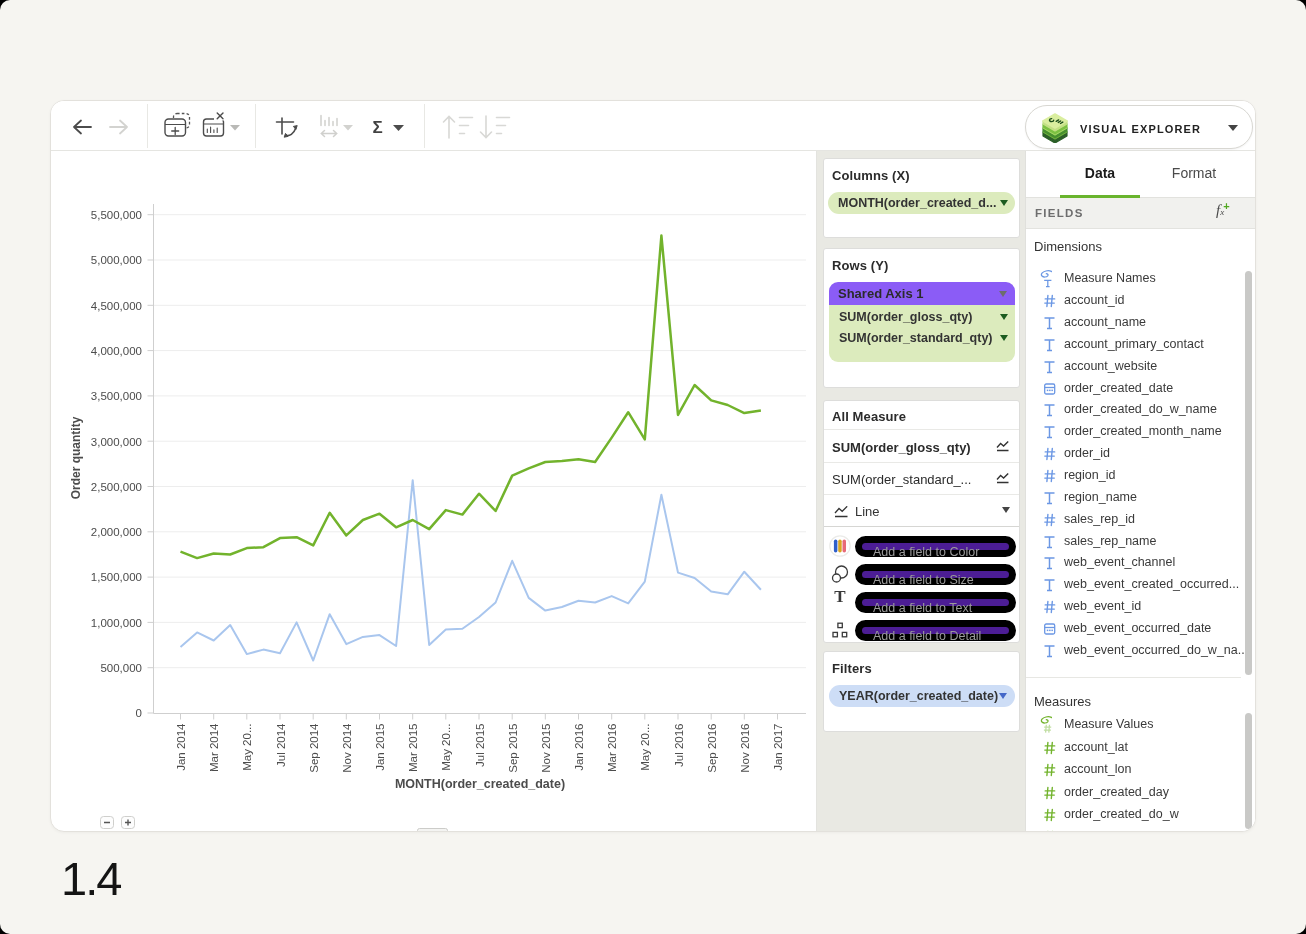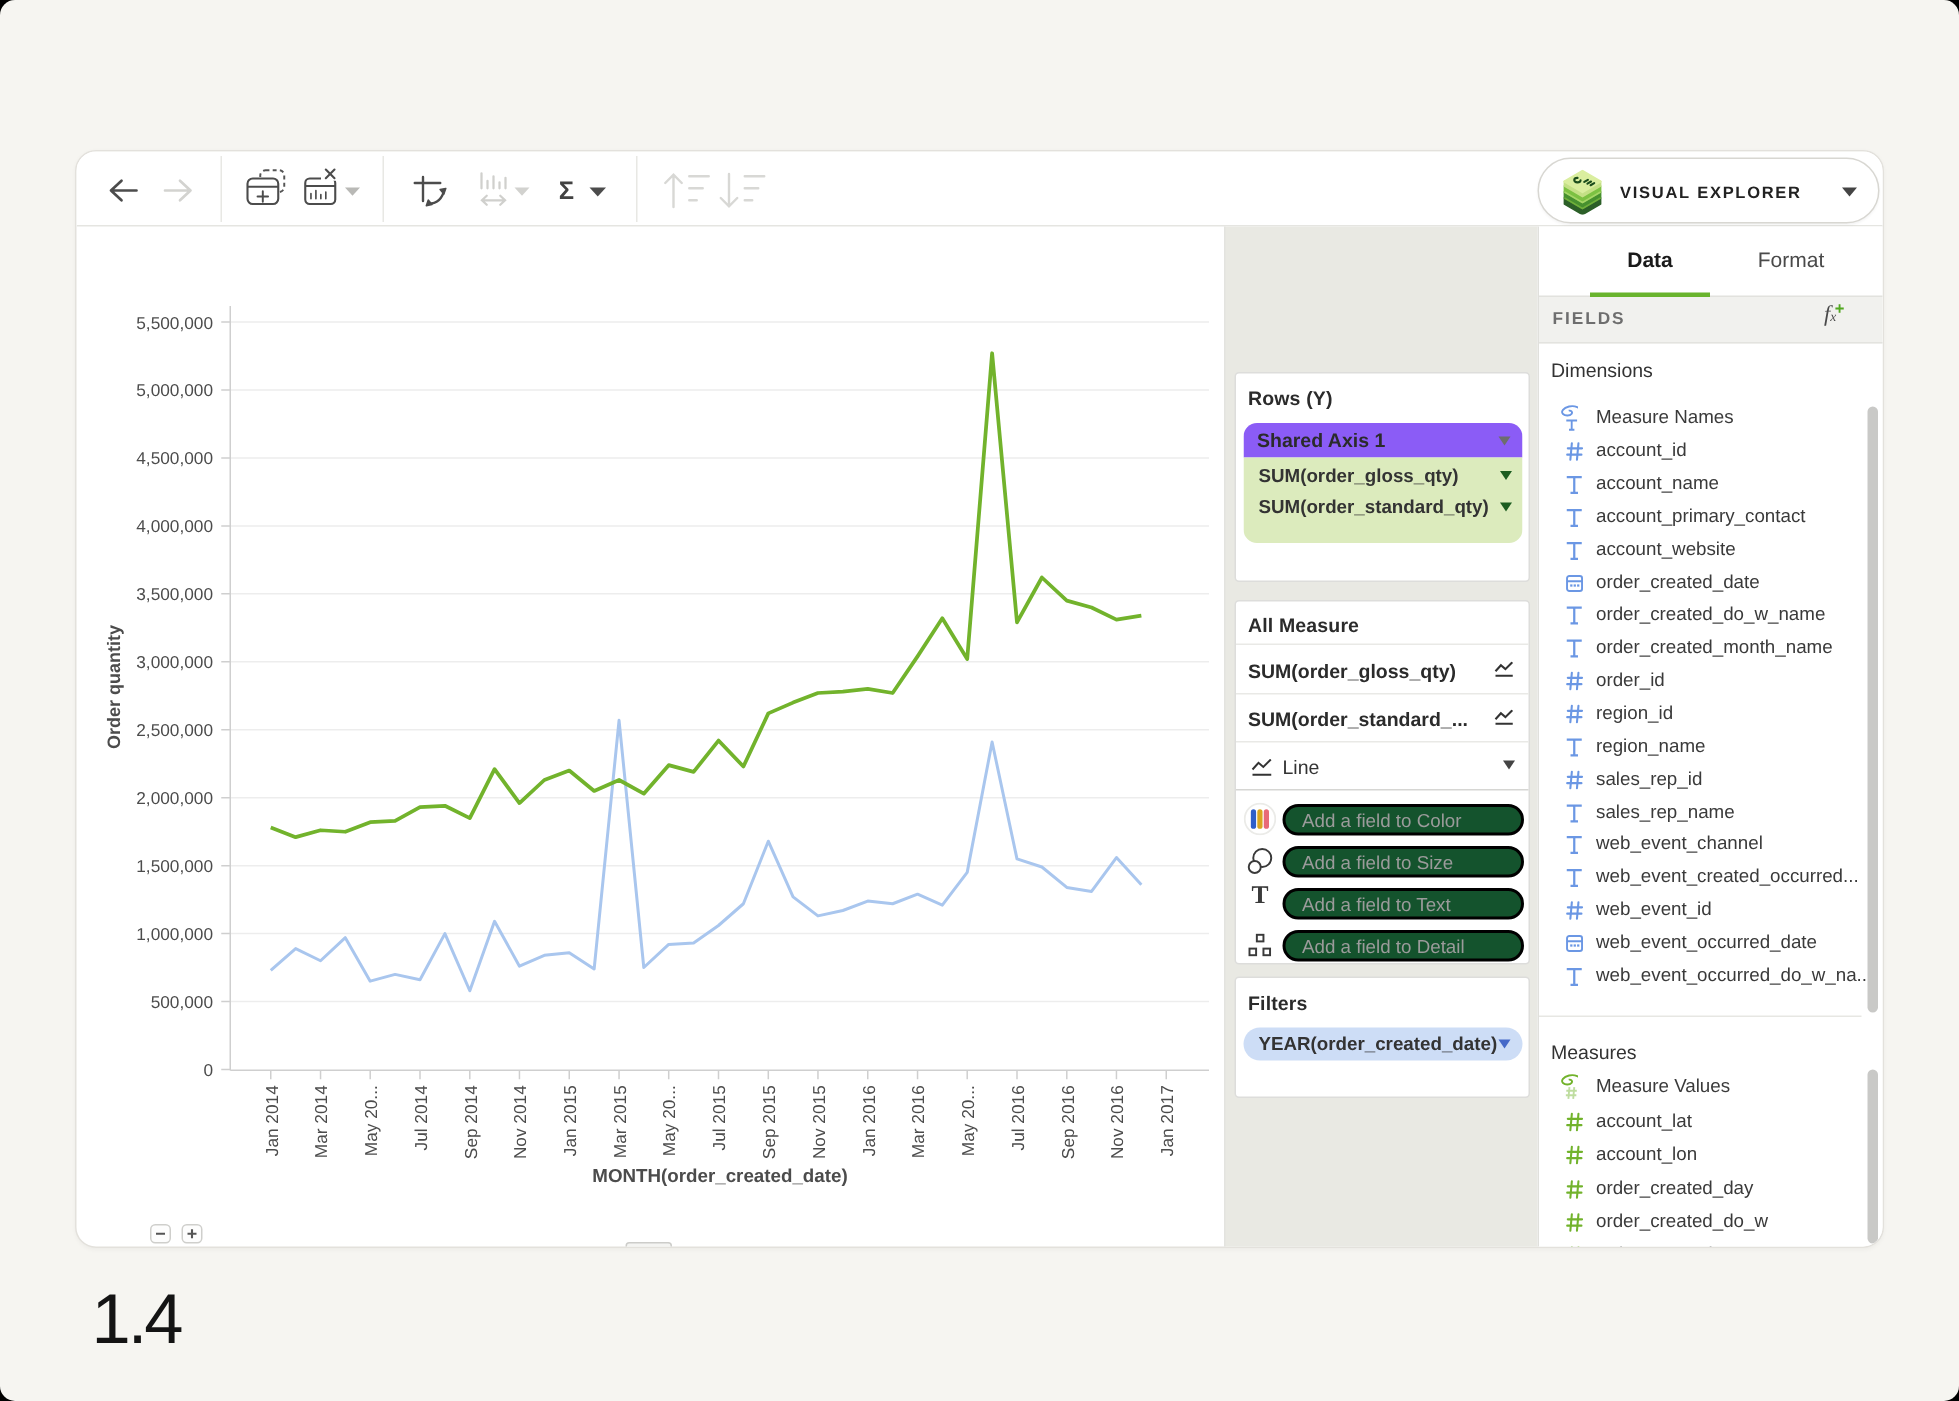--- a/index.html
+++ b/index.html
@@ -9,21 +9,21 @@
 border:1px solid #e3e1dc;border-radius:14px;box-shadow:0 1px 3px rgba(0,0,0,.04);overflow:hidden}
 .toolbar{position:absolute;left:0;top:0;width:1206px;height:50px;border-bottom:1px solid #e5e5e1;background:#fff}
 .tdiv{position:absolute;top:3px;height:44px;width:1px;background:#e8e8e4}
 .midpanel{position:absolute;left:765px;top:50px;width:209px;height:682px;background:#e9e9e3;border-left:1px solid #e3e3df}
 .rightpanel{position:absolute;left:974px;top:50px;width:232px;height:682px;background:#fff;border-left:1px solid #e0e0dc}
 .shelfcard{position:absolute;left:6px;width:197px;background:#fff;border:1px solid #dddddb;border-radius:3px}
 .shelftitle{position:absolute;left:8px;top:9px;font-size:13px;font-weight:bold;color:#2b2b2b;letter-spacing:.1px}
 .chip{position:absolute;height:22px;border-radius:11px;font-size:12.5px;font-weight:bold;color:#333;line-height:22px;padding-left:10px;white-space:nowrap}
 .caret{position:absolute;width:0;height:0;border-left:4.5px solid transparent;border-right:4.5px solid transparent;border-top:6px solid #1c5c20;top:8px}
 .rowline{position:absolute;left:0;width:100%;height:1px;background:#e9e9e6}
-.pill{position:absolute;left:31px;width:161px;height:21px;border:2px solid #000000;border-radius:11px;background:#14532d;
+.pill{position:absolute;left:31px;width:161px;height:21px;border:7px solid #000000;border-radius:11px;background:#4c1d95;
 font-size:12.5px;color:#9b9b9b;line-height:19px;padding-left:11px}
 .frow{position:absolute;left:0;width:220px;height:22px;font-size:12.5px;color:#3a3a3a;white-space:nowrap}
 .frow .ficon{position:absolute;left:17px;top:0;width:13px;height:22px}
 .frow .ftxt{position:absolute;left:38px;top:3px}
 .vebtn{position:absolute;left:974px;top:4px;width:228px;height:44px;background:#fff;border:1px solid #d8d7d2;
 border-radius:22px;box-shadow:0 1px 2px rgba(0,0,0,.05)}
 </style></head><body>
 <div class="page">
 <div style="position:absolute;left:61px;top:855px;font-size:47px;font-weight:normal;color:#141414;letter-spacing:-2px;line-height:47px">1.4</div>
 <div class="card">
@@ -187,20 +187,24 @@
             <circle cx="421" cy="831" r="1"></circle>
             <circle cx="425" cy="831" r="1"></circle>
             <circle cx="429" cy="831" r="1"></circle>
             <circle cx="433" cy="831" r="1"></circle>
             <circle cx="437" cy="831" r="1"></circle>
             <circle cx="441" cy="831" r="1"></circle>
           </g>
 </g>
 </svg>
 <div class="midpanel">
+<div class="shelfcard" style="top:7px;height:80px">
+ <div class="shelftitle">Columns (X)</div>
+ <div class="chip" style="left:4px;top:33px;width:187px;background:#dcebbd">MONTH(order_created_d...<span class="caret" style="left:172px"></span></div>
+</div>
 <div class="shelfcard" style="top:97px;height:140px">
  <div class="shelftitle">Rows (Y)</div>
  <div style="position:absolute;left:5px;top:33px;width:186px;height:80px;border-radius:9px;overflow:hidden">
   <div style="position:absolute;left:0;top:0;width:186px;height:23px;background:#8b5cf6;font-size:13px;font-weight:bold;color:#2b2b2b;line-height:23px;padding-left:9px">Shared Axis 1
    <span class="caret" style="left:170px;top:9px;border-top-color:#6d6d6d"></span></div>
   <div style="position:absolute;left:0;top:23px;width:186px;height:57px;background:#dcebbd">
    <div style="position:absolute;left:10px;top:5px;font-size:12.5px;font-weight:bold;color:#333">SUM(order_gloss_qty)</div>
    <div style="position:absolute;left:10px;top:25.5px;font-size:12.5px;font-weight:bold;color:#333">SUM(order_standard_qty)</div>
    <span class="caret" style="left:171px;top:9px"></span>
    <span class="caret" style="left:171px;top:29.5px"></span>
@@ -208,21 +212,21 @@
  </div>
 </div>
 <div class="shelfcard" style="top:249px;height:243px">
  <div class="shelftitle" style="top:8px">All Measure</div>
  <div class="rowline" style="top:28px"></div>
  <div style="position:absolute;left:8px;top:39px;font-size:13px;font-weight:bold;color:#2b2b2b">SUM(order_gloss_qty)</div>
  <svg width="14" height="11" style="position:absolute;left:172px;top:40px">
             <path d="M1 6.5 l3.6-4 3 2.6 4.6-4.6 M1 9.5 h11.5" stroke="#333" stroke-width="1.4" fill="none"></path>
           </svg>
  <div class="rowline" style="top:61px"></div>
- <div style="position:absolute;left:8px;top:71px;font-size:13px;font-weight:bold;color:#2b2b2b">SUM(order_standard_...</div>
+ <div style="position:absolute;left:8px;top:71px;font-size:13px;font-weight:normal;color:#2b2b2b">SUM(order_standard_...</div>
  <svg width="14" height="11" style="position:absolute;left:172px;top:72px">
             <path d="M1 6.5 l3.6-4 3 2.6 4.6-4.6 M1 9.5 h11.5" stroke="#333" stroke-width="1.4" fill="none"></path>
           </svg>
  <div class="rowline" style="top:93px"></div>
  <svg width="15" height="12" style="position:absolute;left:10px;top:105px">
             <path d="M1 7 l4-4.5 3.2 2.8 5-5 M1 10.5 h12.5" stroke="#333" stroke-width="1.3" fill="none"></path>
           </svg>
  <div style="position:absolute;left:31px;top:103px;font-size:13px;color:#333">Line</div>
  <span class="caret" style="left:178px;top:106px;border-top-color:#444"></span>
  <div class="rowline" style="top:125px;background:#d6d6d3"></div>

